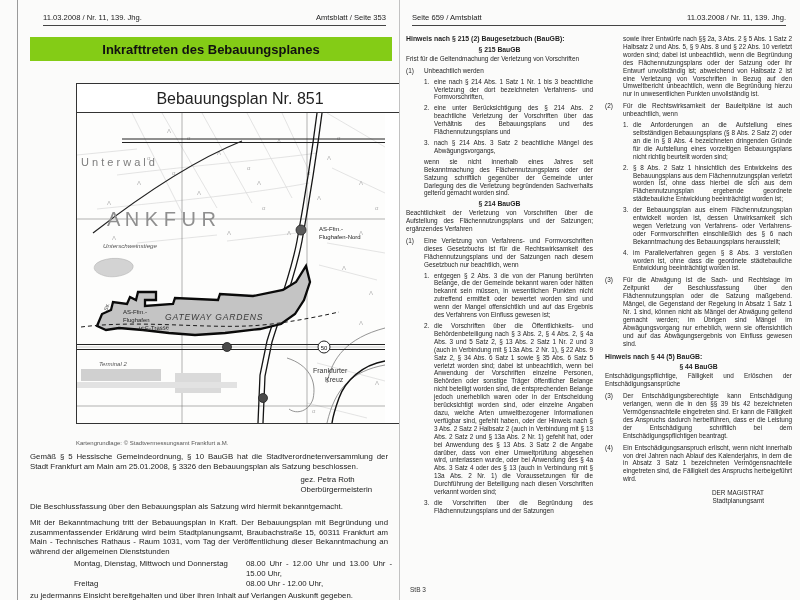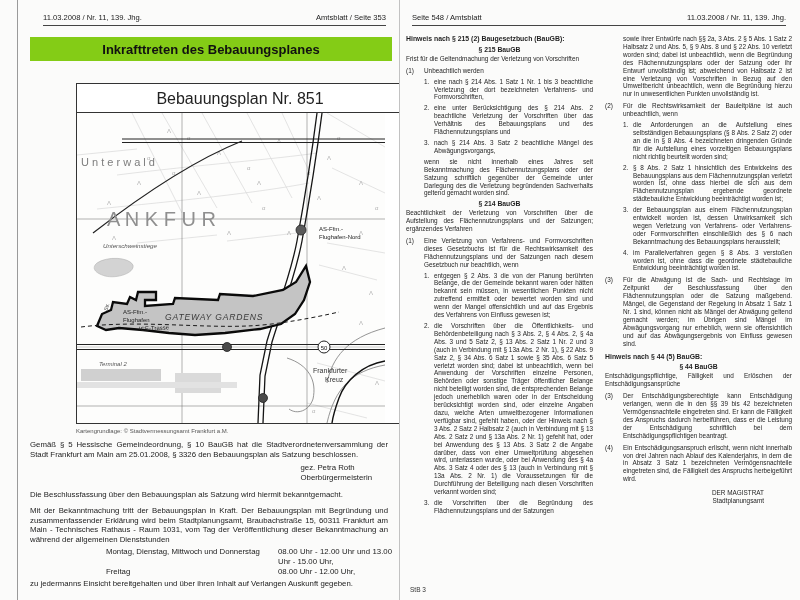--- a/index.html
+++ b/index.html
@@ -11,30 +11,30 @@
   .edge-mid{left:399px;background:#c2c2c2;}
 
   
   .page-header{display:flex;justify-content:space-between;align-items:flex-end;border-bottom:1px solid #444;font-size:7.6px;color:#222;padding-bottom:3px;}
   #pageL .page-header{margin:13px 6px 0 13px;}
   #pageR .page-header{margin:13px 7px 0 6px;}
 
   
   #pageL{padding:0 8px 0 30px;}
   .title-bar{margin-top:11px;background:#84cc16;text-align:center;font-weight:bold;font-size:13px;padding:5px 0 4px 0;color:#111;}
-  .map-fig{margin:22px 8px 4px 46px;width:328px;border:1px solid #333;background:#fff;box-sizing:border-box;}
+  .map-fig{margin:22px 8px 16px 46px;width:328px;border:1px solid #333;background:#fff;box-sizing:border-box;}
   .map-titlebox{text-align:center;padding:6px 0 4px 0;border-bottom:1px solid #333;}
   .map-title{font-size:16px;color:#222;}
   .map-subtitle{font-size:11px;color:#222;margin-top:2px;}
   .map-canvas{width:308px;height:310px;position:relative;}
   .map-credit{font-size:6px;color:#555;margin:3px 0 0 46px;}
   .lp-body{font-size:7.8px;line-height:9.6px;text-align:justify;color:#222;}
   .lp-p{margin:6px 4px 0 0;}
   .sig{width:max-content;margin:4px 20px 0 auto;text-align:left;font-size:7.8px;line-height:9.6px;}
-  .hours{margin:3px 0 0 76px;font-size:7.8px;line-height:9.6px;display:grid;grid-template-columns:172px auto;}
+  .hours{margin:3px 0 0 44px;font-size:7.8px;line-height:9.6px;display:grid;grid-template-columns:172px auto;}
 
   
   #pageR{padding:0 7px 0 6px;}
   .cols{display:flex;gap:12px;margin-top:9px;}
   .col{width:187px;font-size:6.4px;line-height:7.9px;text-align:justify;color:#1f1f1f;}
   .bold-head{font-weight:bold;font-size:6.9px;text-align:left;margin-bottom:2px;}
   .c-head{font-weight:bold;font-size:6.8px;text-align:center;margin:3px 0 1px 0;}
   .sub{margin-bottom:3px;}
   .np{display:flex;margin-top:4px;}
   .np .n{flex:none;width:18px;}
@@ -201,21 +201,21 @@
         <span>08.00 Uhr - 12.00 Uhr und 13.00 Uhr - 15.00 Uhr,</span>
         <span>Freitag</span>
         <span>08.00 Uhr - 12.00 Uhr,</span>
       </div>
       <div class="lp-p" style="margin-top:3px;">zu jedermanns Einsicht bereitgehalten und über ihren Inhalt auf Verlangen Auskunft gegeben.</div>
     </div>
   </div>
 
   <div class="page" id="pageR">
     <div class="page-header">
-      <span>Seite 548 / Amtsblatt</span>
+      <span>Seite 659 / Amtsblatt</span>
       <span>11.03.2008 / Nr. 11, 139. Jhg.</span>
     </div>
 
     <div class="cols">
 
       <div class="col">
         <div class="bold-head">Hinweis nach § 215 (2) Baugesetzbuch (BauGB):</div>
         <div class="c-head">§ 215 BauGB</div>
         <div class="sub">Frist für die Geltendmachung der Verletzung von Vorschriften</div>
 

